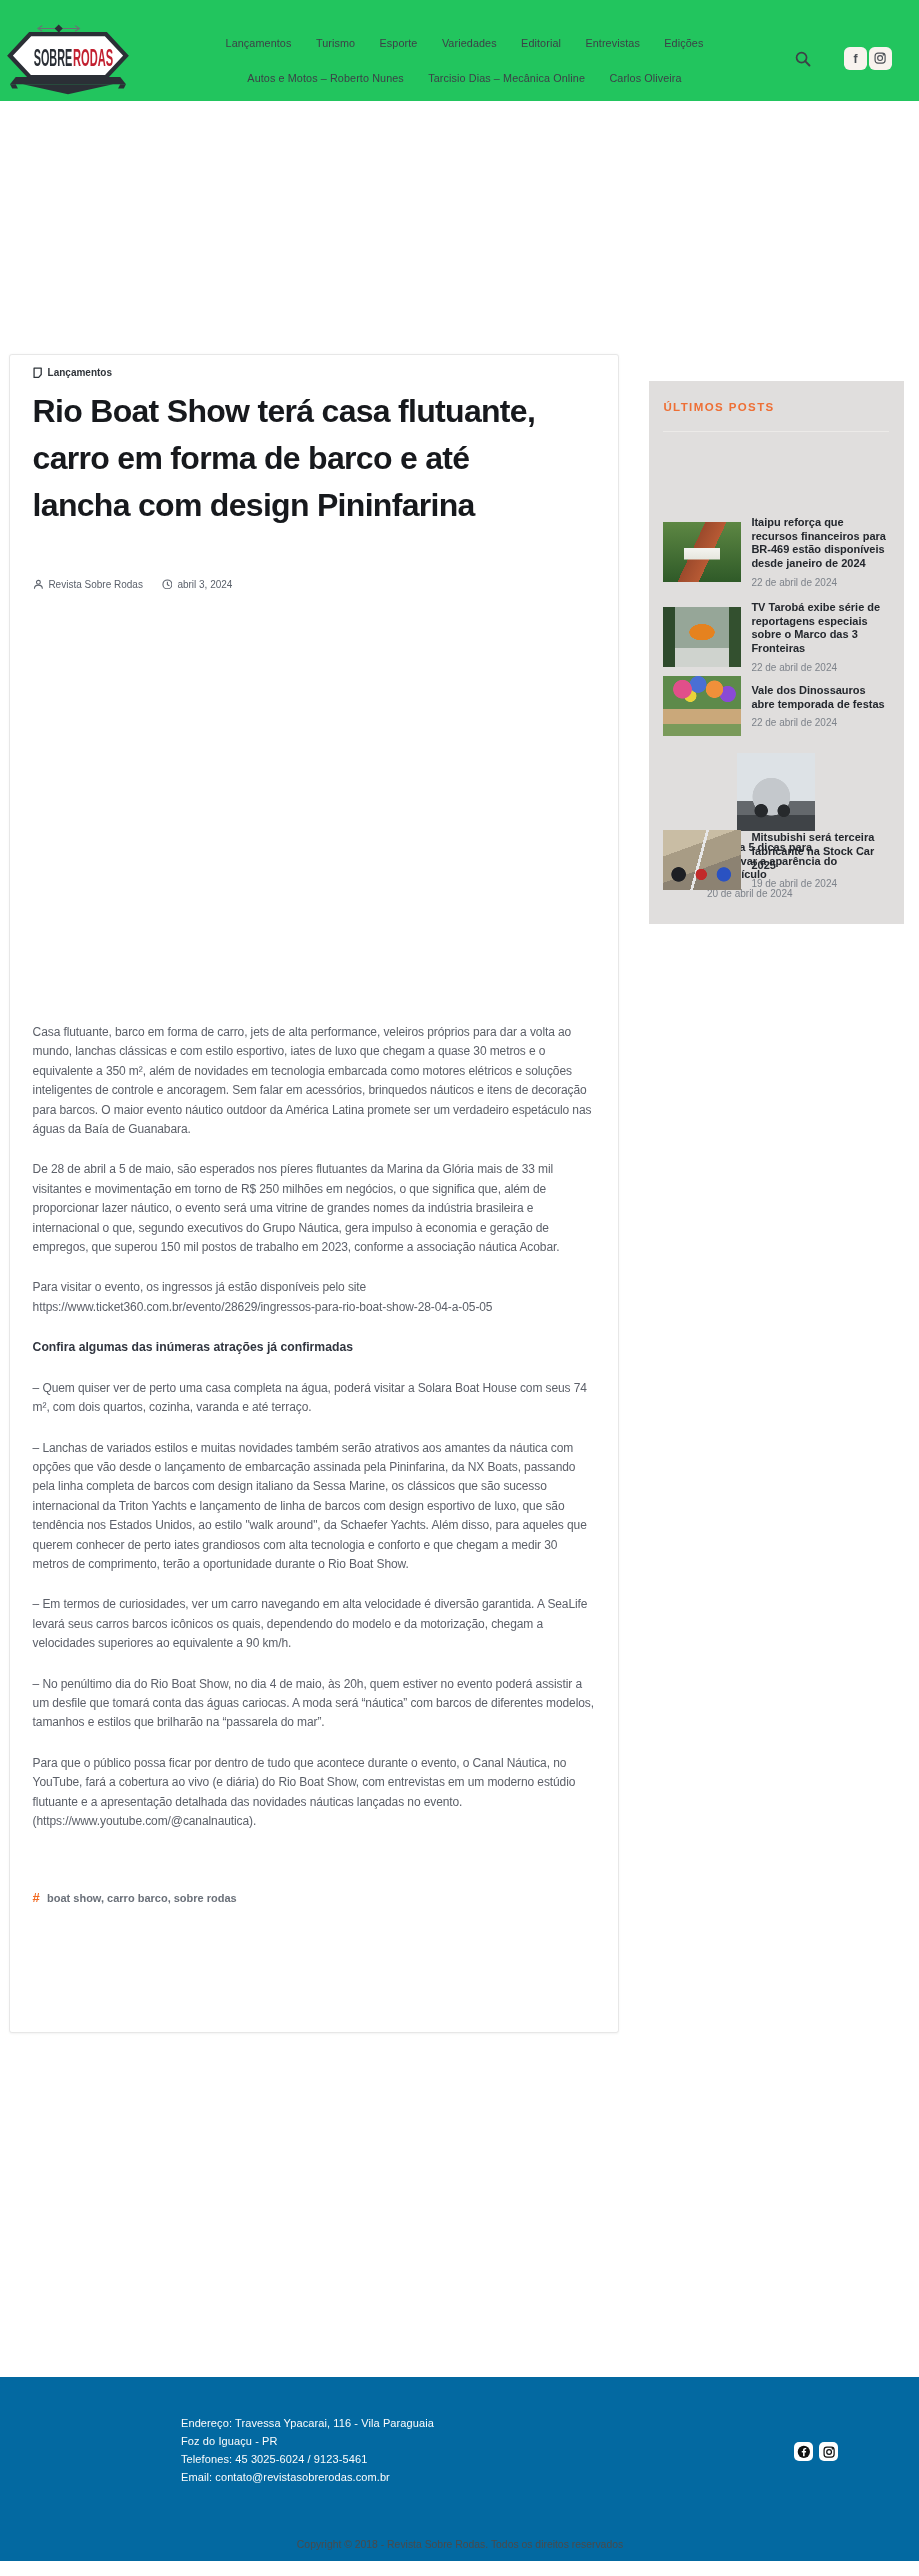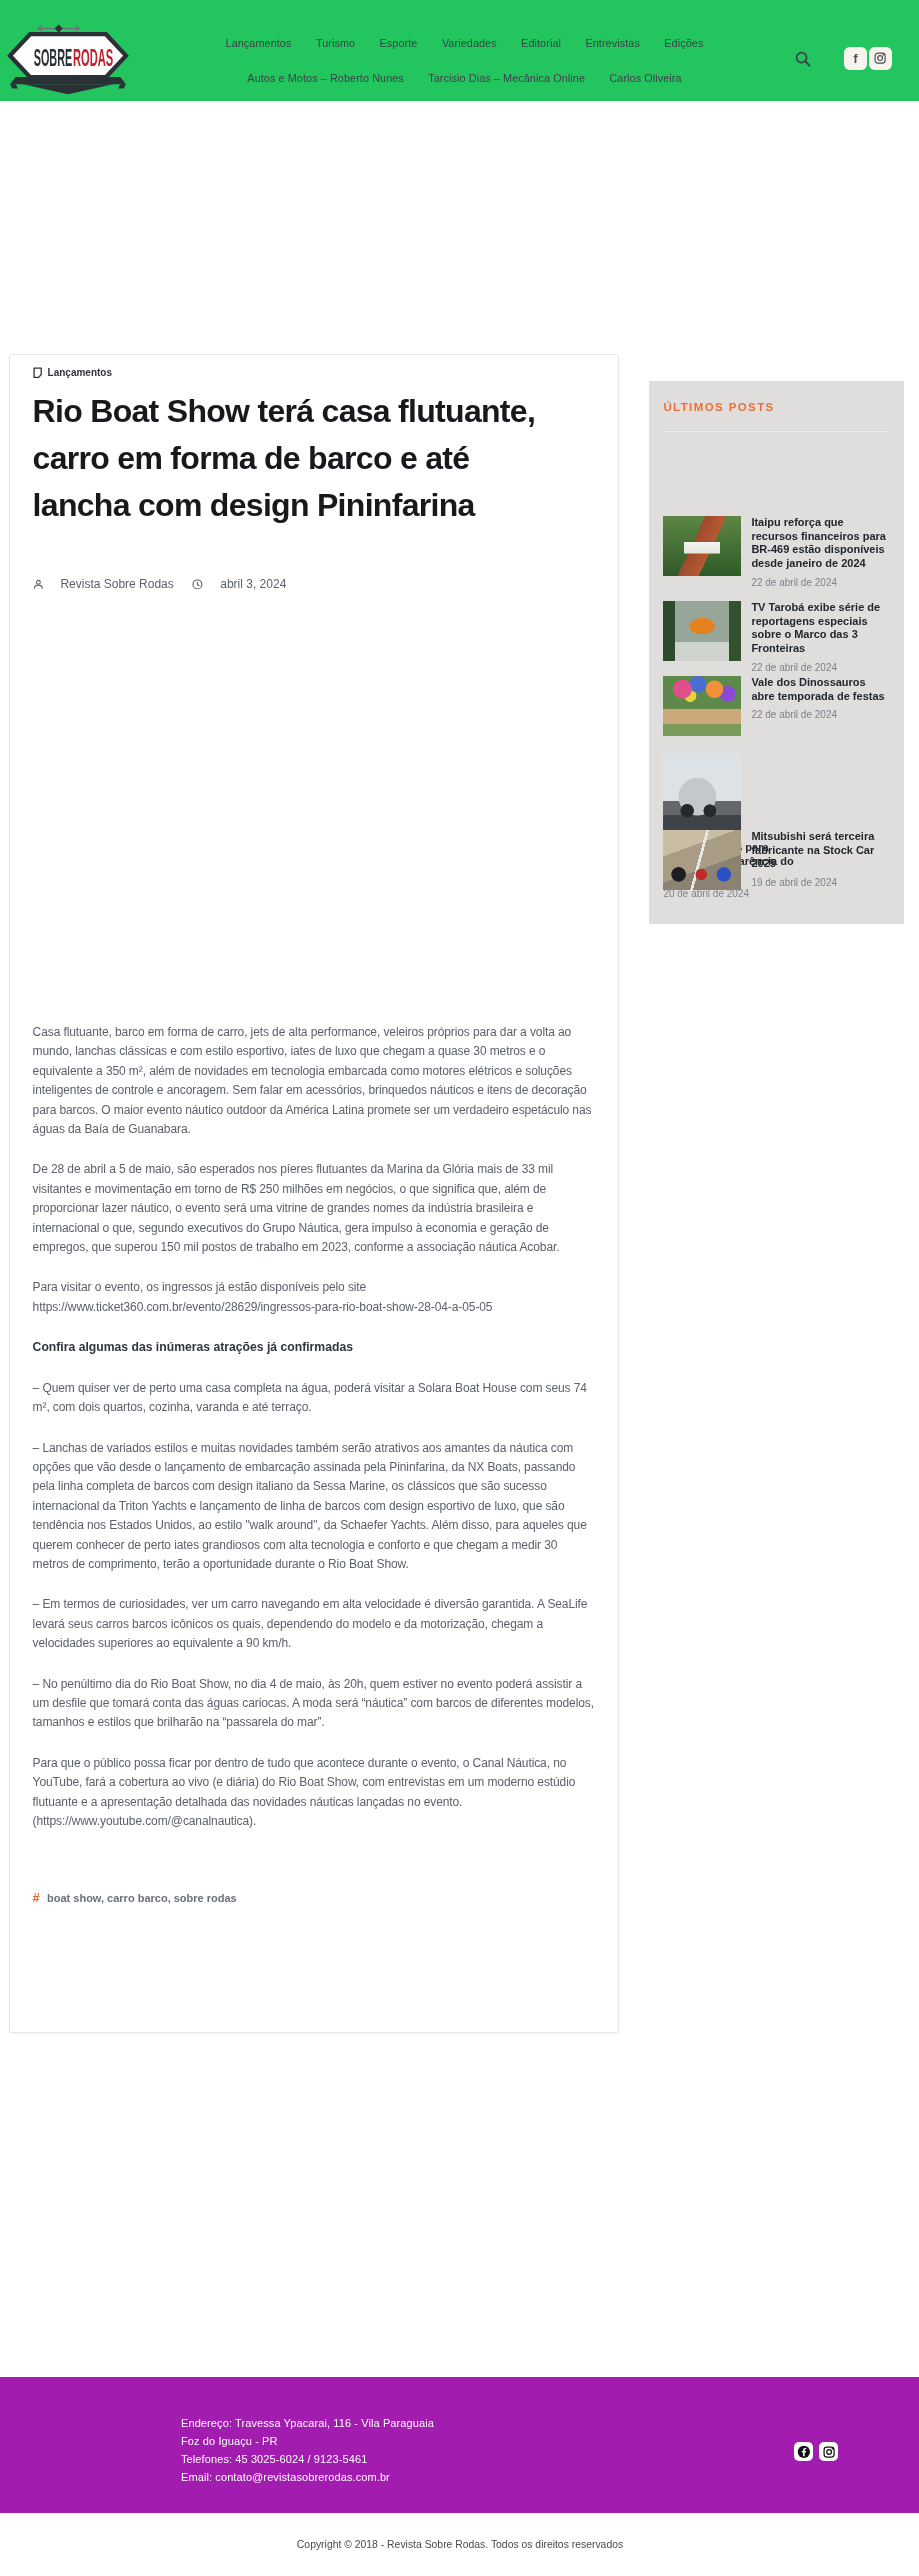--- a/index.html
+++ b/index.html
@@ -21,35 +21,35 @@
   .soc-chip.ig { left:869px; }
   .soc-chip span { font-size:12.2px; font-weight:700; color:#4a4f55; }
   
   .card { position:absolute; left:8.6px; top:354px; width:610px; height:1679px;
     background:#fff; border:0.7px solid #e7e7e7; border-radius:2.9px; box-shadow:0 0.7px 2.2px rgba(0,0,0,.05); }
   .cat-row { position:absolute; left:23px; top:11.5px; display:flex; align-items:center; gap:5.7px; }
   .cat-row span { font-size:10px; font-weight:600; color:#2f343a; }
   .post-title { position:absolute; left:23px; top:33px; width:525px;
     font-size:32px; line-height:47px; font-weight:700; color:#17191d; letter-spacing:-0.7px; }
   .meta-row { position:absolute; left:23px; top:219px; height:20px; display:flex; align-items:center; gap:18.7px; }
-  .meta-item { display:flex; align-items:center; gap:17px; font-size:12px; color:#5b616b; }
+  .meta-item { display:flex; align-items:center; gap:5px; font-size:10px; color:#5b616b; }
   .article-body { position:absolute; left:23px; top:668px; width:563px; }
   .article-body p { font-size:12px; line-height:19.4px; color:#5c6069; margin:0 0 21px; letter-spacing:-0.1px; }
   .article-body h3 { font-size:12.2px; line-height:19.4px; color:#30353f; font-weight:700; margin:0 0 21px; }
   .tags-row { position:absolute; left:23px; top:1535px; display:flex; align-items:center; gap:7.2px; }
   .hash { color:#f26a22; font-size:13px; font-weight:700; }
   .tags-row span.tl { font-size:11px; font-weight:700; color:#6a7079; }
   
   .sidebar { position:absolute; left:649px; top:381px; width:255px; height:543px; background:#e0dedd; }
   .sb-head { position:absolute; left:14.4px; top:20px; font-size:11.5px; font-weight:700; letter-spacing:1.4px; color:#ee6f35; }
   .sb-div { position:absolute; left:14.4px; top:50px; width:226px; height:0.7px; background:#eceae8; }
   .sb-post { position:absolute; left:14.4px; width:226px; cursor:pointer; }
   .sb-title { font-size:11px; line-height:13.7px; font-weight:700; color:#23272d; }
   .sb-date { font-size:10px; color:#7d828a; margin-top:5.7px; }
-  .sb-row { display:flex; gap:10px; }
+  .sb-row { display:flex; gap:10px;align-items:center; }
   .sb-thumb { width:78px; height:60px; flex:0 0 78px; background-color:#9aa; }
   .sb-col { width:139px; }
   .th-aerial { background-image:
       linear-gradient(#f4f4f0,#e6e6de),
       linear-gradient(115deg, transparent 40%, #9c4a2c 40%, #b85a34 60%, transparent 60%),
       linear-gradient(180deg,#5d8743,#2f5a28);
     background-size:36px 11.5px, cover, cover; background-position:21px 26px, 0 0, 0 0; background-repeat:no-repeat; }
   .th-monument { background-image:
       radial-gradient(closest-side at 50% 42%, #e5821f 0 32%, transparent 33%),
       linear-gradient(90deg,#2e4a2c 0 16%, transparent 16% 84%, #33502f 84%),
@@ -67,21 +67,21 @@
       radial-gradient(circle at 60% 74%, #26292c 0 8%, transparent 9%),
       radial-gradient(ellipse at 44% 56%, #c4c8cc 0 30%, transparent 31%),
       linear-gradient(180deg,#dde2e6 0 62%, #64686c 62% 80%, #3f4347 80%); }
   .th-race { background-image:
       radial-gradient(circle at 20% 74%, #1d1f24 0 9%, transparent 10%),
       radial-gradient(circle at 49% 74%, #c22a2a 0 9%, transparent 10%),
       radial-gradient(circle at 78% 74%, #2a52c2 0 9%, transparent 10%),
       linear-gradient(105deg, transparent 46%, #e8e8e8 46% 49%, transparent 49%),
       linear-gradient(160deg,#c9bda4 0 30%, #a89c85 30% 60%, #8c8272 60%); }
   
-  .footer { position:absolute; left:0; top:2377px; width:920px; height:136px; background:#a21caf; }
+  .footer { position:absolute; left:0; top:2377px; width:920px; height:184px; background:#0369a1; }
   .addr { position:absolute; left:181px; top:37px; }
   .addr div { font-size:11px; line-height:18px; color:#fdfdfd; letter-spacing:0.1px; }
   .f-chip { position:absolute; top:65px; width:19.4px; height:19.4px; border-radius:5px; background:#fff; display:flex; align-items:center; justify-content:center; cursor:pointer; }
   .f-chip.fb { left:794px; }
   .f-chip.ig { left:819px; }
   .copyright { position:absolute; left:0; top:2539px; width:920px; text-align:center; font-size:10.4px; color:#4a4a4a; }
 </style>
 </head>
 <body>
 

